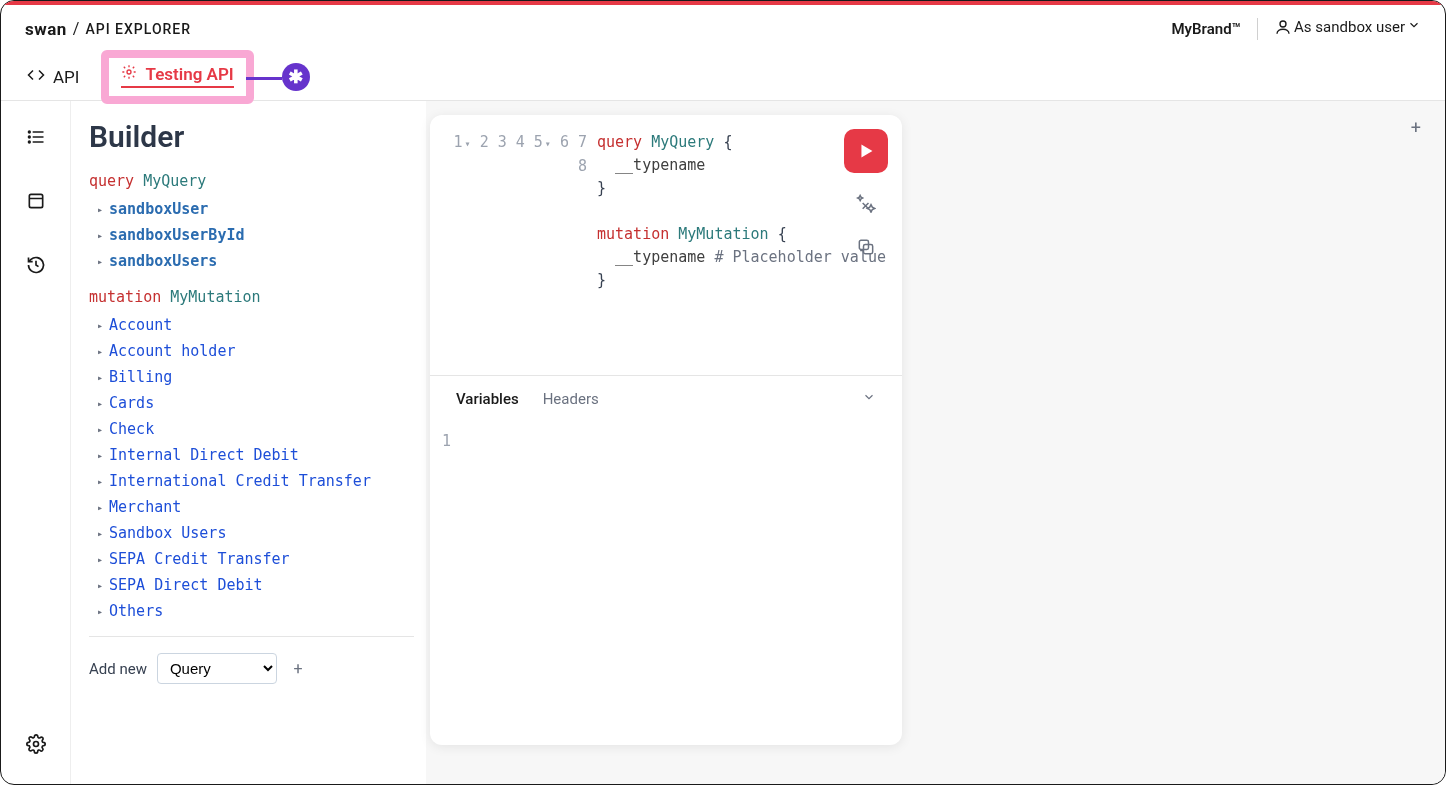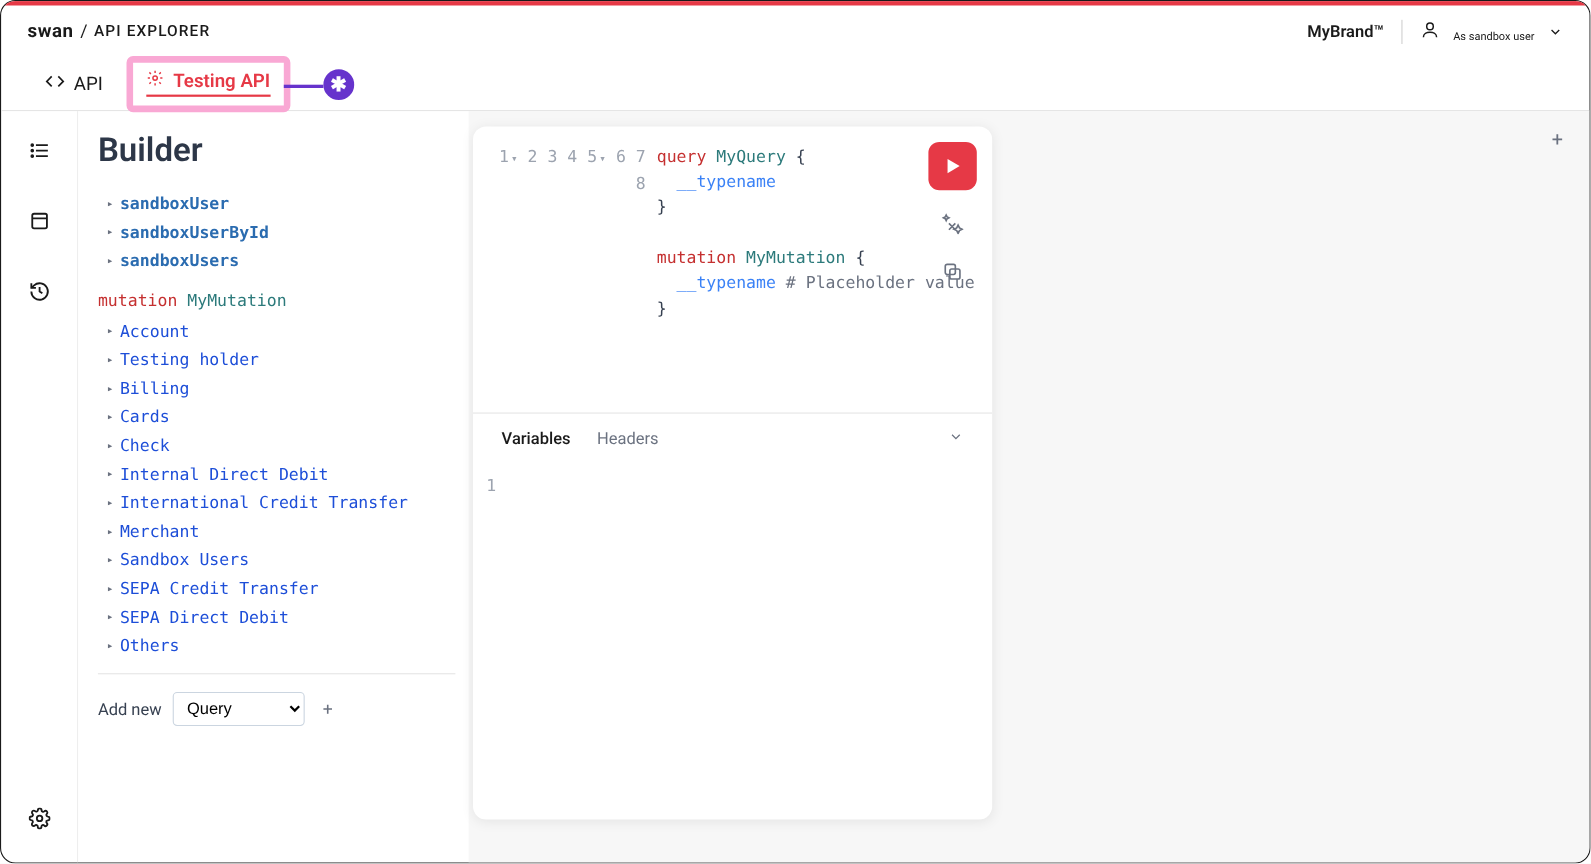--- a/index.html
+++ b/index.html
@@ -32,32 +32,32 @@
   height: 48px;
   border-bottom: 1px solid transparent;
 }
 .logo-block { display: flex; align-items: center; gap: 6px; }
 .logo-swan { font-weight: 700; font-size: 17px; letter-spacing: 0.5px; color: #1a1a1a; }
 .logo-sep { color: #1a1a1a; font-size: 16px; }
 .logo-sub { font-size: 14px; letter-spacing: 1px; color: #1a1a1a; font-weight: 500;}
 .header-right { margin-left: auto; display: flex; align-items: center; gap: 16px; }
 .brand-name { font-size: 15px; font-weight: 600; color: #1a1a1a; }
 .vert-div { width: 1px; height: 22px; background: #d0d0d0; }
-.user-switch { display: flex; align-items: flex-end; gap: 12px; font-size: 10px; color: #1a1a1a; cursor: pointer; }
+.user-switch { display: flex; align-items: flex-start; gap: 2px; font-size: 15px; color: #1a1a1a; cursor: pointer; }
 .user-icon svg { width: 18px; height: 18px; }
 .chev-down svg { width: 14px; height: 14px; }
 
 .tabs-row {
-  display: flex; align-items: center; padding: 0 36px; height: 48px; border-bottom: 1px solid #e5e5e5; gap: 18px;
+  display: flex; align-items: center; padding: 0 22px; height: 48px; border-bottom: 1px solid #e5e5e5; gap: 18px;
 }
 .tab-api { display:flex; align-items:center; gap:8px; font-size: 17px; color:#1a1a1a; padding: 8px 4px; cursor:pointer;}
 .tab-api svg { width:18px; height:18px; }
 .tab-testing-wrap {
   position: relative;
-  border: 6px solid #f9a8d4;
+  border: 8px solid #f9a8d4;
   border-radius: 6px;
   padding: 6px 12px 8px 12px;
   display:flex; align-items:center; gap:8px;
 }
 .tab-testing { display:flex; align-items:center; gap:8px; font-size:17px; font-weight:600; color:#e63946; cursor:pointer; border-bottom: 2px solid #e63946; padding-bottom: 2px;}
 .tab-testing svg { width:16px; height:16px; }
 .callout-line { position:absolute; left: 100%; top: 50%; width: 36px; height: 3px; background:#6633cc; }
 .callout-dot { position:absolute; left: calc(100% + 36px); top:50%; transform: translate(0,-50%); width:28px; height:28px; border-radius:50%; background:#6633cc; color:#fff; font-size:18px; font-weight:700; display:flex; align-items:center; justify-content:center;}
 
 .body-row { display:flex; height: calc(100% - 4px - 48px - 48px); }
@@ -83,21 +83,21 @@
 
 .canvas { flex:1; background:#f7f7f7; border-radius: 0 0 14px 0; padding: 14px 14px 14px 0; position:relative; }
 .canvas-plus { position:absolute; top:16px; right:24px; color:#6b7280; font-size:18px; cursor:pointer;}
 .editor-card { width: 472px; background:#fff; border-radius:12px; box-shadow: 0 2px 12px rgba(0,0,0,0.08); height: 630px; display:flex; flex-direction:column; margin-left: 4px; overflow:hidden;}
 .code-area { display:flex; padding: 16px 16px 16px 12px; height: 260px; position:relative; }
 .gutter { font-family: "SFMono-Regular", Menlo, Consolas, monospace; font-size:15px; color:#9ca3af; text-align:right; padding-right: 10px; line-height:23px; user-select:none;}
 .gutter .fold { color:#9ca3af; font-size:10px; padding-left:2px;}
 .code { font-family: "SFMono-Regular", Menlo, Consolas, monospace; font-size:15px; line-height:23px; white-space:pre;}
 .c-red { color:#c53030; }
 .c-teal { color:#2c7a7b; }
-.c-blue { color:#3b82f6;margin-top:32px; }
+.c-blue { color:#404040;margin-top:32px; }
 .c-gray { color:#6b7280; }
 .c-punc { color:#374151; }
 .editor-actions { position:absolute; top: 14px; right: 14px; display:flex; flex-direction:column; gap:16px; align-items:center; }
 .play-btn { width:44px; height:44px; background:#e63946; border-radius:10px; display:flex; align-items:center; justify-content:center; cursor:pointer; color:#fff;}
 .play-btn svg { width:22px; height:22px; fill:#fff;}
 .small-action { width:28px; height:28px; display:flex; align-items:center; justify-content:center; cursor:pointer; color:#6b7280;}
 .small-action svg { width:20px; height:20px; }
 .vars-head { border-top:1px solid #e5e5e5; padding: 14px 26px; display:flex; align-items:center; gap: 24px; font-size:15px;}
 .vars-tab-active { color:#1a1a1a; font-weight:500; cursor:pointer;}
 .vars-tab { color:#6b7280; cursor:pointer;}
@@ -190,20 +190,25 @@
         <svg viewBox="0 0 24 24" fill="none" stroke="currentColor" stroke-width="2">
             <circle cx="12" cy="12" r="3"></circle>
             <path d="M19.4 15a1.7 1.7 0 0 0 .34 1.87l.06.06a2 2 0 1 1-2.83 2.83l-.06-.06a1.7 1.7 0 0 0-1.87-.34 1.7 1.7 0 0 0-1.03 1.56V21a2 2 0 0 1-4 0v-.09a1.7 1.7 0 0 0-1.11-1.56 1.7 1.7 0 0 0-1.87.34l-.06.06a2 2 0 1 1-2.83-2.83l.06-.06a1.7 1.7 0 0 0 .34-1.87 1.7 1.7 0 0 0-1.56-1.03H3a2 2 0 0 1 0-4h.09a1.7 1.7 0 0 0 1.56-1.11 1.7 1.7 0 0 0-.34-1.87l-.06-.06a2 2 0 1 1 2.83-2.83l.06.06a1.7 1.7 0 0 0 1.87.34h.08A1.7 1.7 0 0 0 10.12 3.1V3a2 2 0 0 1 4 0v.09a1.7 1.7 0 0 0 1.03 1.56 1.7 1.7 0 0 0 1.87-.34l.06-.06a2 2 0 1 1 2.83 2.83l-.06.06a1.7 1.7 0 0 0-.34 1.87v.08a1.7 1.7 0 0 0 1.56 1.03H21a2 2 0 0 1 0 4h-.09a1.7 1.7 0 0 0-1.56 1.03z"></path>
           </svg>
       </div>
     </div>
 
     <div class="builder-col">
       <div class="builder-title">Builder</div>
 
+      <div class="op-head">
+        <span class="kw-red">query</span>
+        <span> </span>
+        <span class="kw-teal">MyQuery</span>
+      </div>
       <div id="query-fields">
           <div class="tree-item">
             <span class="tree-caret">▸</span>
             <span class="tree-link">sandboxUser</span>
           </div>
           <div class="tree-item">
             <span class="tree-caret">▸</span>
             <span class="tree-link">sandboxUserById</span>
           </div>
           <div class="tree-item">
@@ -219,21 +224,21 @@
         <span> </span>
         <span class="kw-teal">MyMutation</span>
       </div>
       <div id="mutation-groups">
           <div class="tree-item">
             <span class="tree-caret">▸</span>
             <span class="tree-plain">Account</span>
           </div>
           <div class="tree-item">
             <span class="tree-caret">▸</span>
-            <span class="tree-plain">Testing holder</span>
+            <span class="tree-plain">Account holder</span>
           </div>
           <div class="tree-item">
             <span class="tree-caret">▸</span>
             <span class="tree-plain">Billing</span>
           </div>
           <div class="tree-item">
             <span class="tree-caret">▸</span>
             <span class="tree-plain">Cards</span>
           </div>
           <div class="tree-item">

